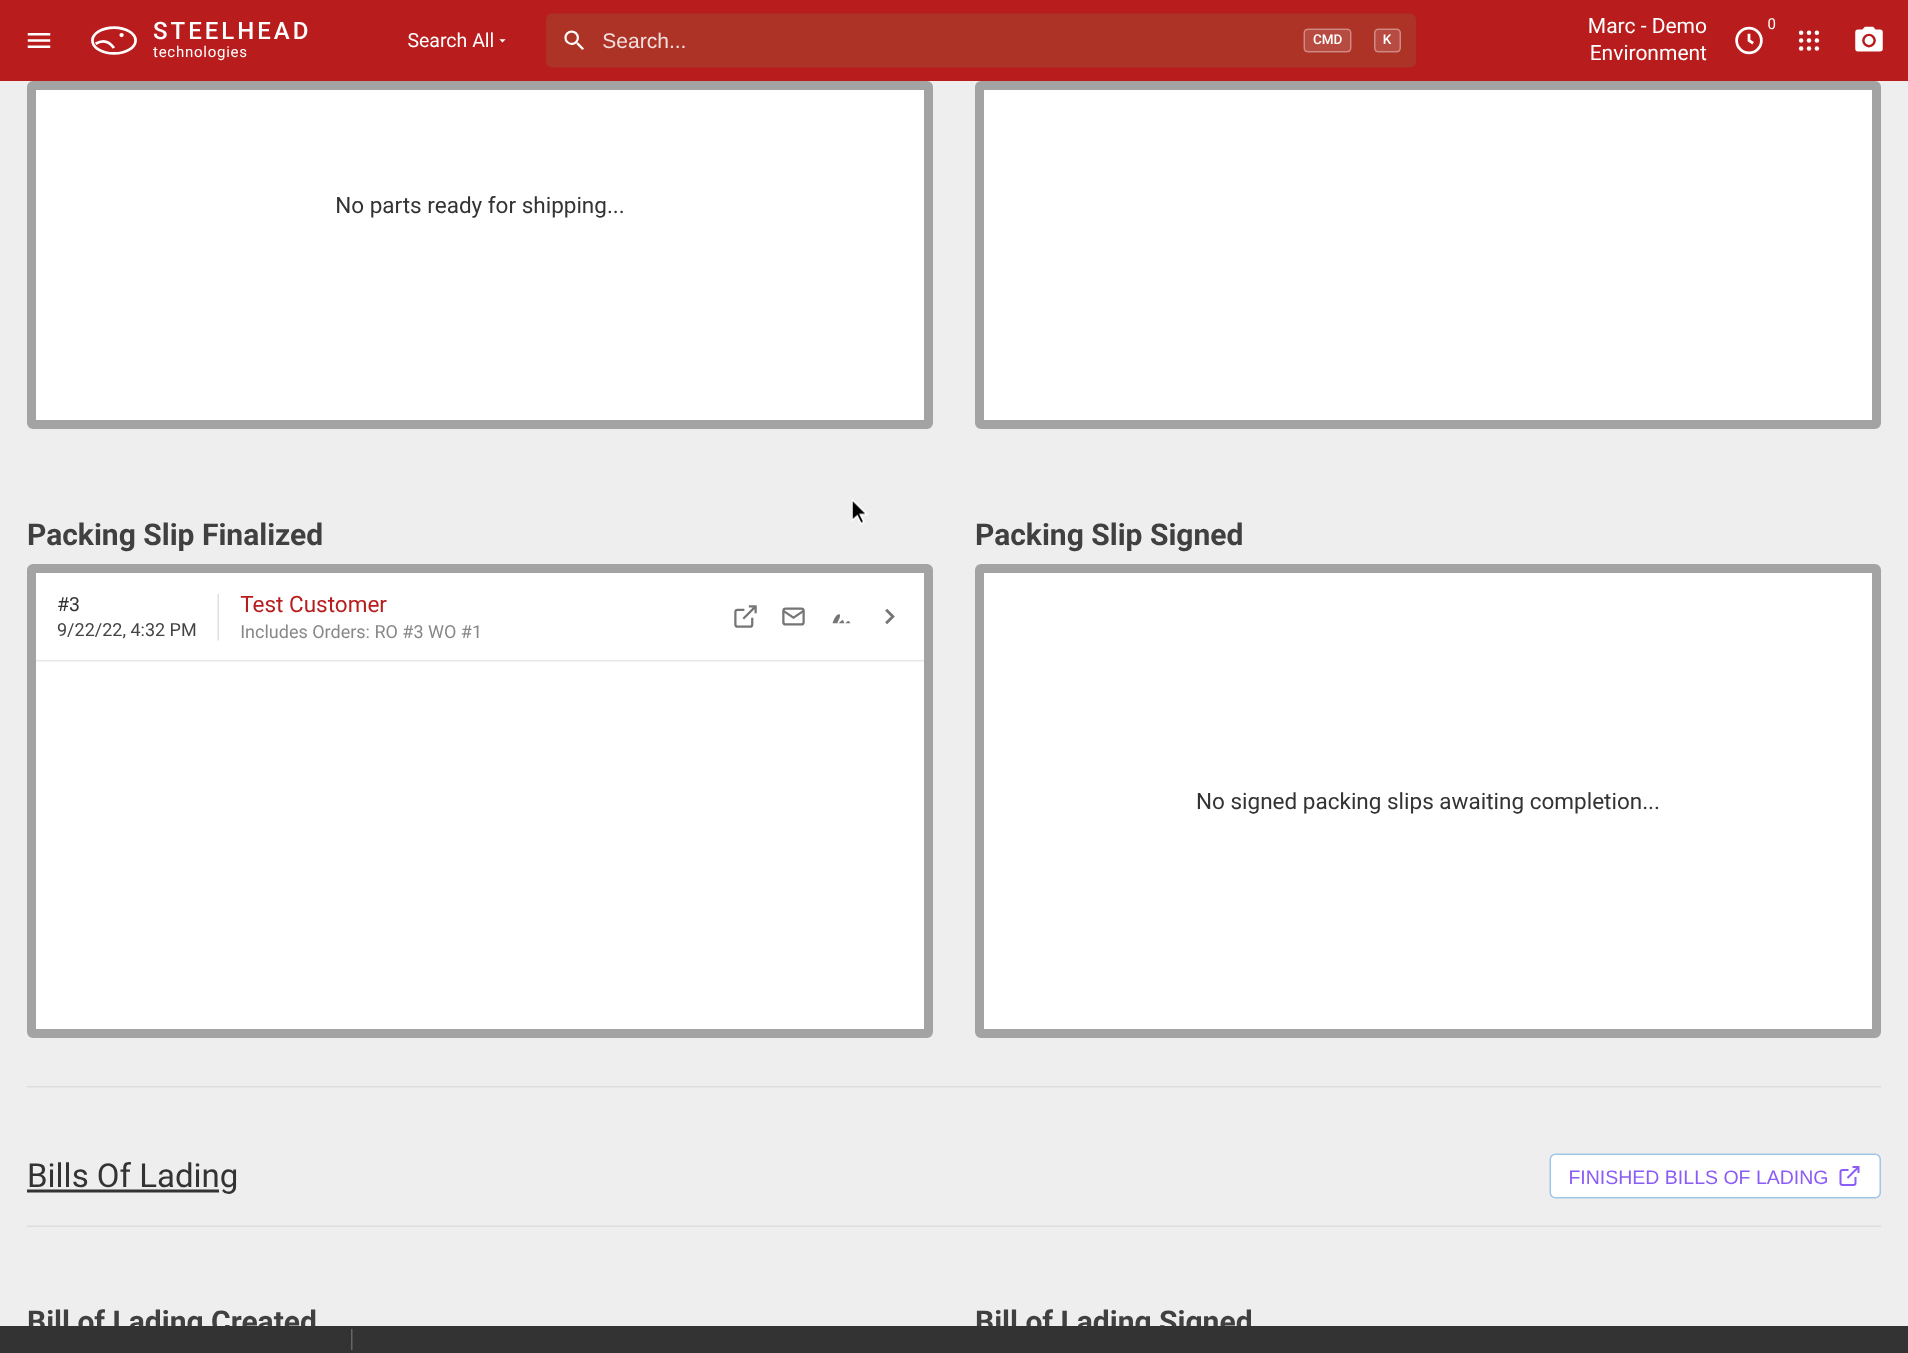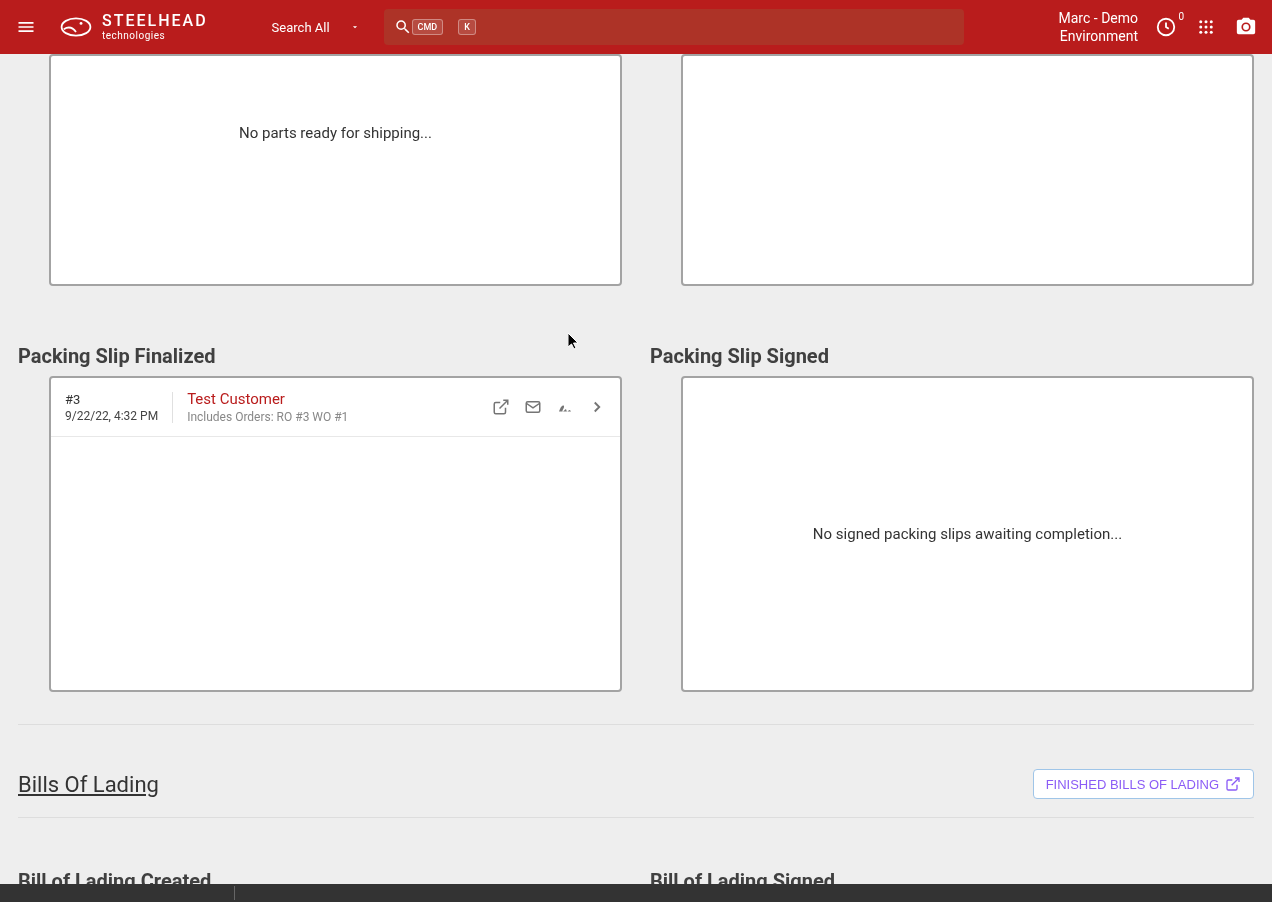--- a/index.html
+++ b/index.html
@@ -56,21 +56,21 @@
     .logo-sub {
       font-size: 10px;
       letter-spacing: 0.5px;
       margin-top: 2px;
     }
     .search-filter {
       color: white;
       font-size: 13px;
       display: flex;
       align-items: center;
-      gap: 20px;
+      gap: 0;
       padding: 0 14px;
       cursor: pointer;
     }
     .search-box {
       background: #ad3327;
       border-radius: 4px;
       height: 36px;
       display: flex;
       align-items: center;
       padding: 0 10px;
@@ -141,22 +141,21 @@
     }
     .content {
       display: grid;
       grid-template-columns: 1fr 1fr;
       gap: 28px;
       padding: 0 18px 18px 18px;
     }
     .panel {
       background: white;
       border-radius: 4px;
-      border: 2px solid #a3a3a3;
-      margin-left: 31px;
+      border: 6px solid #a3a3a3;
     }
     .top-panel-left {
       height: 232px;
       display: flex;
       align-items: flex-start;
       justify-content: center;
       padding-top: 68px;
       color: #333;
       font-size: 15px;
     }
@@ -312,20 +311,21 @@
   <div class="search-filter">
     <span>Search All</span>
     <svg width="10" height="10" viewBox="0 0 24 24" fill="currentColor">
         <path d="M7 10l5 5 5-5z"></path>
       </svg>
   </div>
   <div class="search-box">
     <svg width="18" height="18" viewBox="0 0 24 24" fill="white">
         <path d="M15.5 14h-.79l-.28-.27A6.471 6.471 0 0016 9.5 6.5 6.5 0 109.5 16c1.61 0 3.09-.59 4.23-1.57l.27.28v.79l5 4.99L20.49 19l-4.99-5zm-6 0C7.01 14 5 11.99 5 9.5S7.01 5 9.5 5 14 7.01 14 9.5 11.99 14 9.5 14z"></path>
       </svg>
+    <input class="search-input" placeholder="Search..." style="">
     <div class="search-kbd">
       <span class="kbd">CMD</span>
       <span class="kbd">K</span>
     </div>
   </div>
   <div class="header-right">
     <div class="user-info">
       <div>Marc - Demo</div>
       <div>Environment</div>
     </div>

